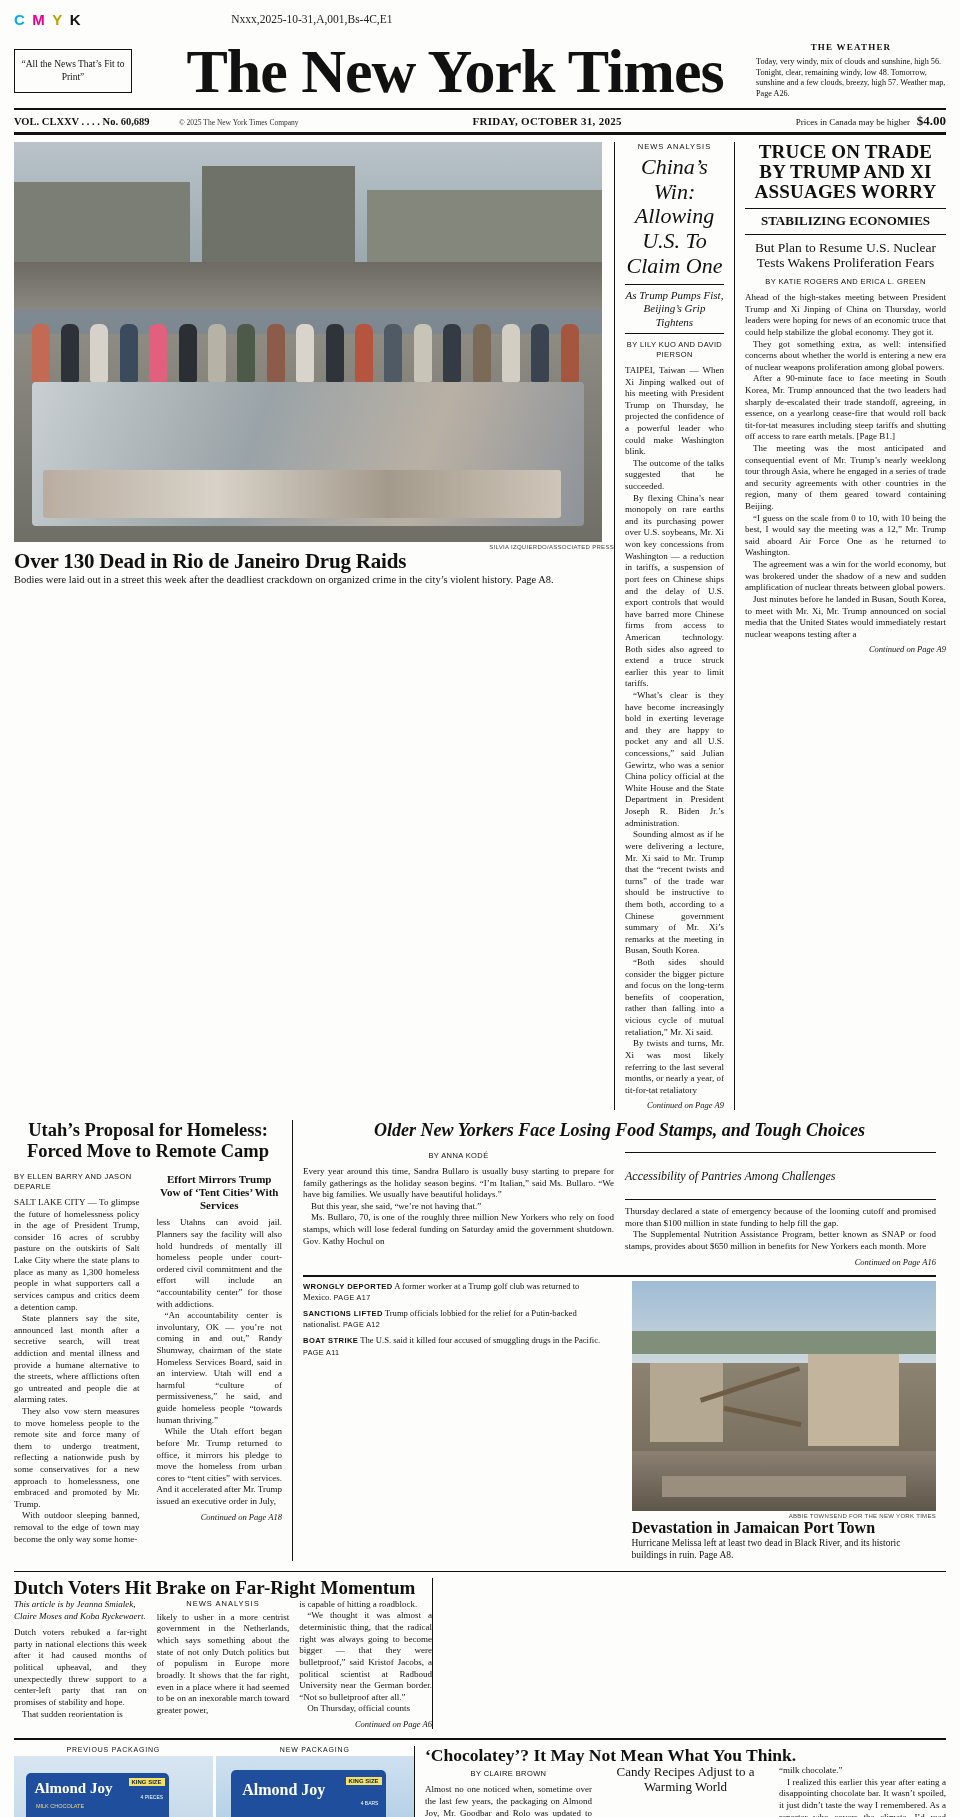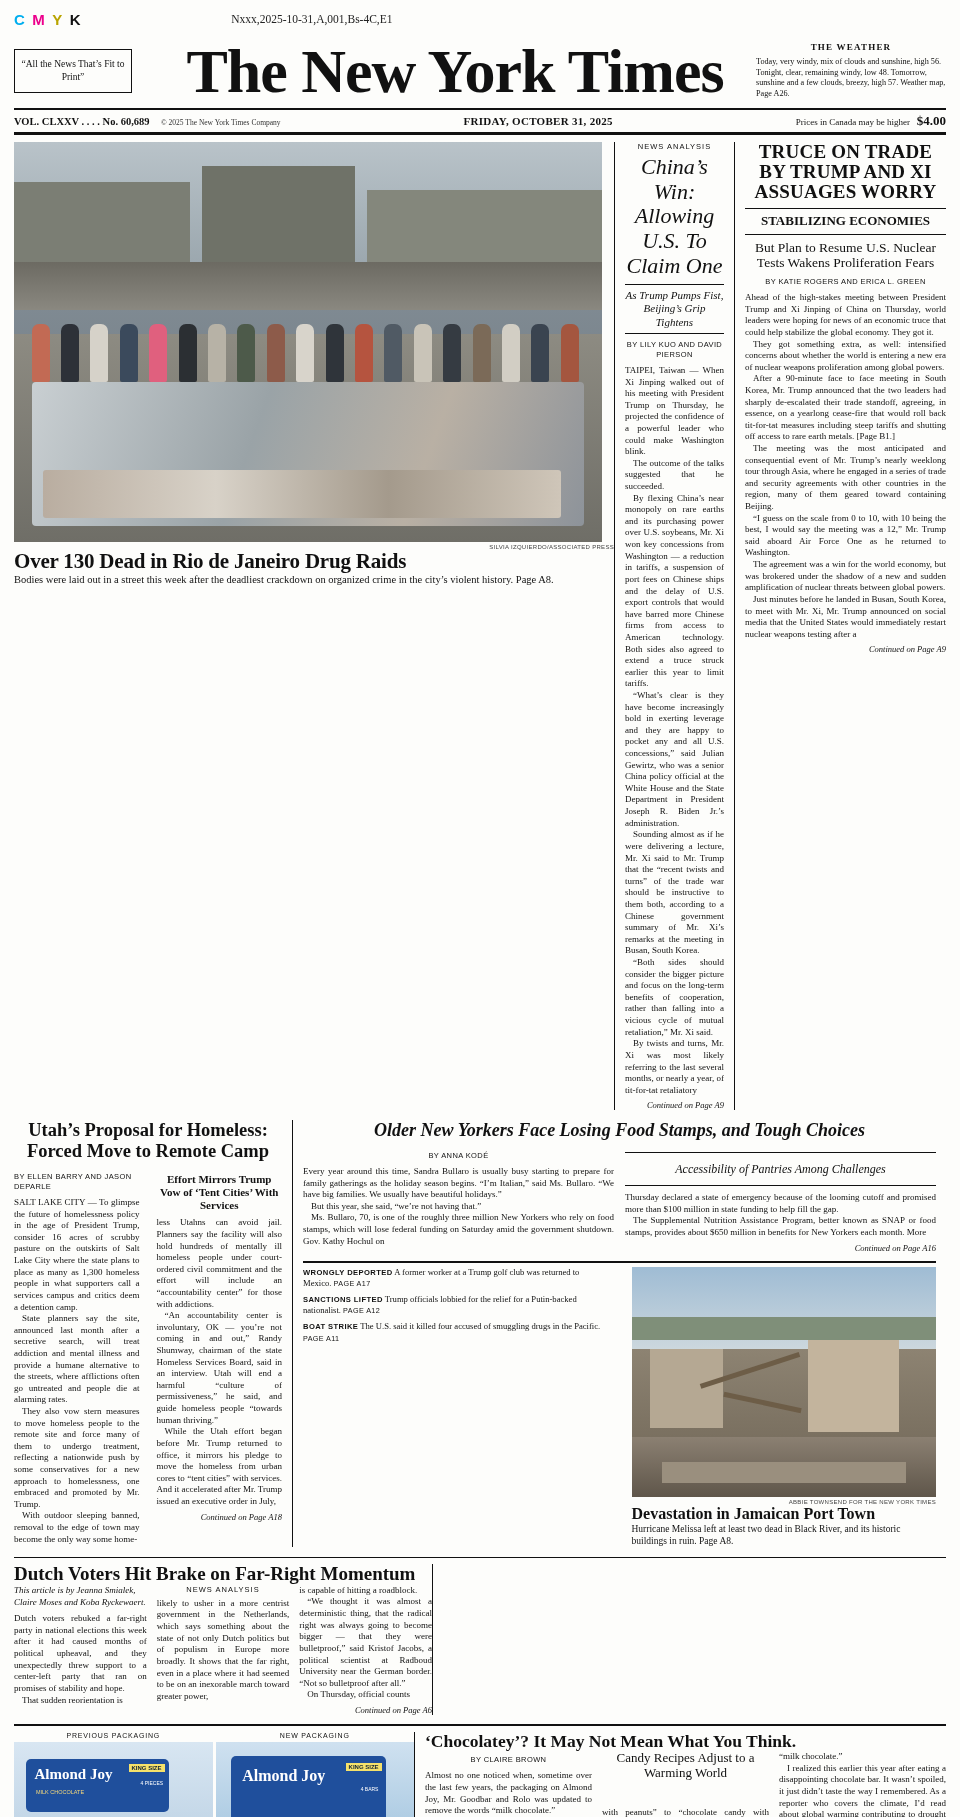--- a/index.html
+++ b/index.html
@@ -67,21 +67,21 @@
   .rule-thick { border-top: 2px solid #111; margin: 6px 14px 0 14px; }
   .folio {
     display: flex;
     align-items: baseline;
     justify-content: space-between;
     padding: 3px 14px 3px 14px;
     font-size: 10px;
     font-family: "Liberation Serif", serif;
   }
   .folio .vol { font-weight: bold; font-size: 10.5px; }
-  .folio .copy { font-size: 7.5px; color: #333; margin-left: 9px; }
+  .folio .copy { font-size: 7.5px; color: #333; margin-left: 27px; }
   .folio .date { font-weight: bold; font-size: 11px; letter-spacing: .3px; }
   .folio .price { font-size: 9px; }
   .folio .price b { font-size: 13px; }
   .rule-under-folio { border-top: 2px solid #111; border-bottom: 1px solid #111; height: 3px; margin: 0 14px; }
 
   
   .body-wrap { padding: 0 14px; }
   .top-area { display: grid; grid-template-columns: 600px 120px 1fr; gap: 0; margin-top: 7px; }
   .col-sep { border-left: 1px solid #111; }
 
@@ -203,23 +203,23 @@
   .hl-utah { font-size: 18.5px; line-height: 1.12; text-align: center; font-weight: normal; }
   .hl-food {
     font-size: 18px; line-height: 1.14; text-align: center;
     font-style: italic; font-weight: bold;
   }
   .subdeck {
     text-align: center; font-size: 11px; line-height: 1.2; font-weight: bold;
     margin: 5px 0 5px 0;
   }
   .subdeck-italic {
-    text-align: center; font-style: italic; font-size: 12px; line-height: 1.2;
+    text-align: left; font-style: italic; font-size: 12px; line-height: 1.2;
     border-top: 1px solid #111; border-bottom: 1px solid #111;
-    padding: 9px 0; margin: 5px 0 6px 0;
+    padding: 16px 0; margin: 5px 0 6px 0;
   }
 
   .morewh-box { border-top: 2px solid #111; margin-top: 8px; padding-top: 4px; }
   .morewh-title { font-size: 15px; font-weight: bold; margin-bottom: 4px; }
   .digest { font-size: 8.6px; line-height: 1.3; margin-bottom: 5px; }
   .digest .lead {
     font-family: "Liberation Sans", sans-serif;
     font-size: 7.6px; font-weight: bold; letter-spacing: .4px;
     text-transform: uppercase;
   }

